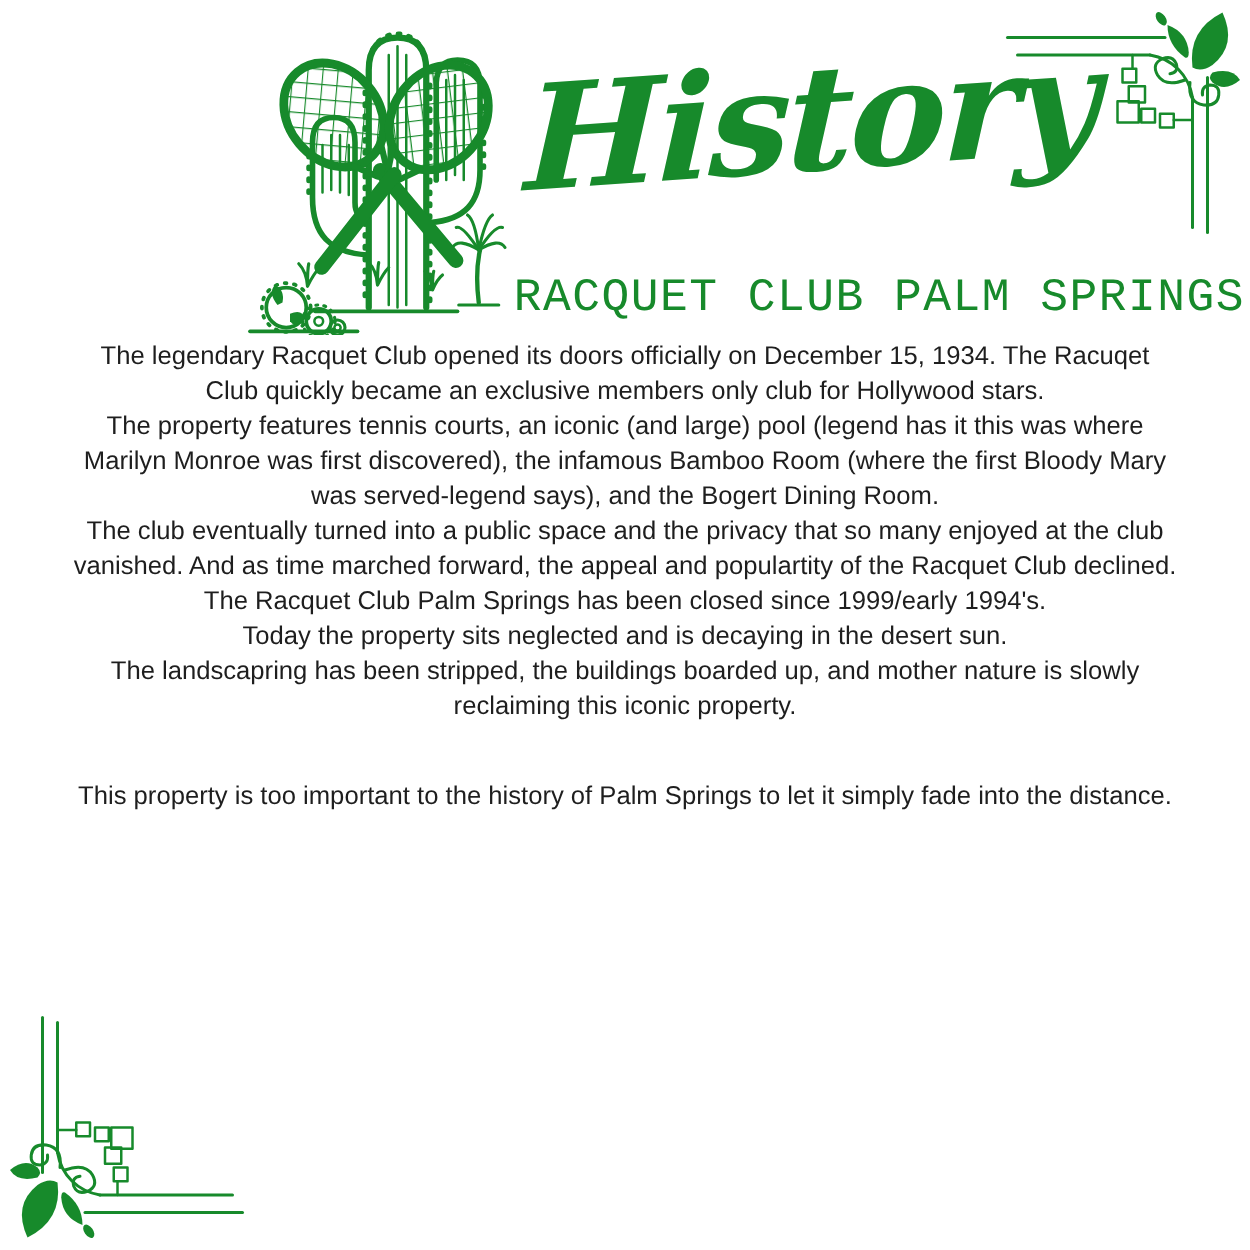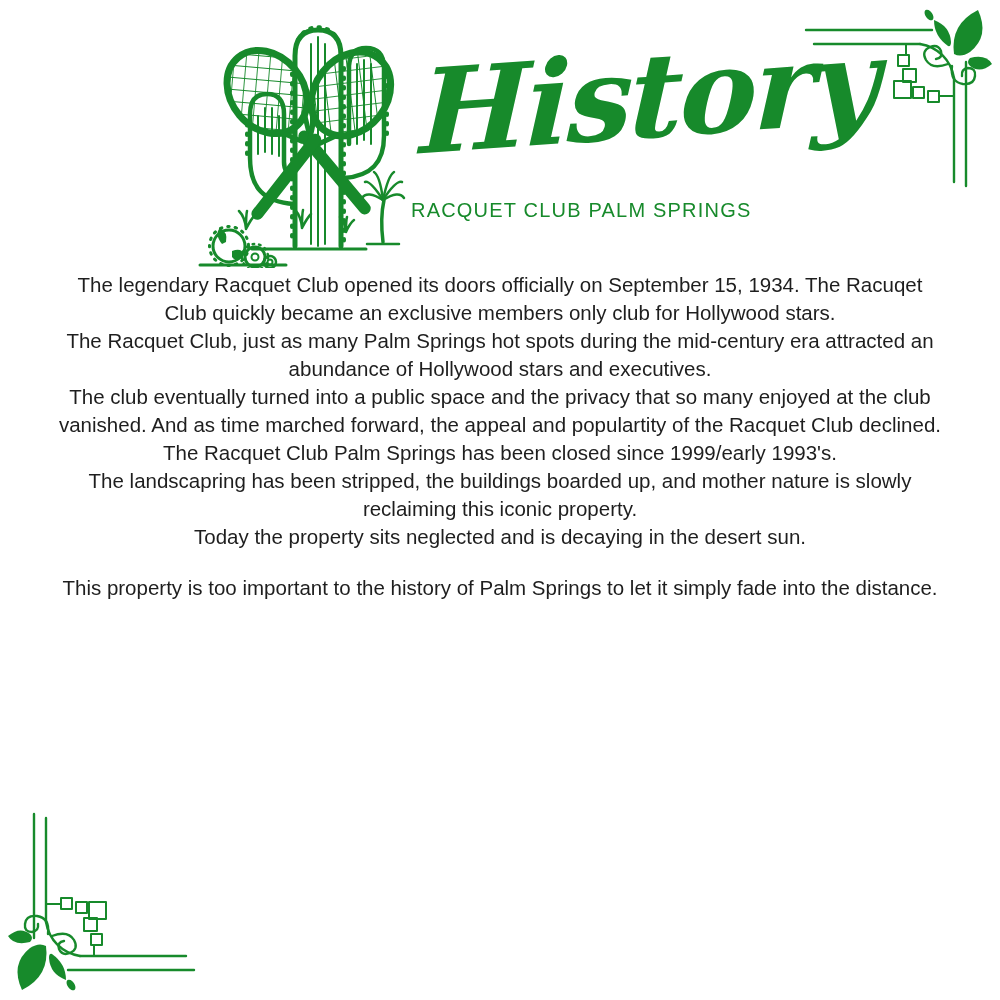--- a/index.html
+++ b/index.html
@@ -3,26 +3,26 @@
 <meta charset="utf-8">
 <style>
   :root{ --green:#178a2b; --ink:#1e1e1e; }
   html,body{margin:0;padding:0;background:#fff;}
   .canvas{position:relative;width:1000px;height:1000px;background:#fff;overflow:hidden;
           font-family:"Liberation Sans", sans-serif;color:var(--ink);}
   .title{position:absolute;left:420px;top:30px;
          font-family:"DejaVu Serif", serif;font-style:italic;font-weight:700;
          font-size:116px;line-height:1.15;color:var(--green);
          transform:rotate(-4deg) skewX(-6deg);letter-spacing:-3px;}
-  .subtitle{position:absolute;left:411px;top:199px;font-size:20px;letter-spacing:1.2px;
-            color:var(--green);white-space:nowrap;}
+  .subtitle{position:absolute;left:411px;top:218px;font-size:37px;letter-spacing:1.2px;
+            color:var(--green);white-space:nowrap;font-family:Liberation Mono, monospace;}
   .body-text{position:absolute;top:271px;left:58px;width:884px;text-align:center;
              font-size:20.5px;line-height:28px;}
   .body-text p{margin:0;}
-  .body-text p.closing{margin-top:23px;}
+  .body-text p.closing{margin-top:44px;}
   .corner{position:absolute;}
   .corner.tr{top:8px;right:8px;}
   .corner.bl{bottom:8px;left:8px;transform:rotate(180deg);}
   .illustration{position:absolute;left:194px;top:4px;}
   
   .s{stroke:var(--green);fill:none;stroke-linecap:round;stroke-linejoin:round;}
   .f{fill:var(--green);stroke:none;}
 </style>
 </head>
 <body>
@@ -141,22 +141,22 @@
     <g>
       <use href="#racket" xlink:href="#racket" transform="translate(73,88) rotate(-40)"></use>
       <use href="#racket" xlink:href="#racket" transform="translate(157,90) rotate(38)"></use>
     </g>
   </svg>
 
   <div class="title">History</div>
   <div class="subtitle">RACQUET CLUB PALM SPRINGS</div>
 
   <main class="body-text">
-    <p>The legendary Racquet Club opened its doors officially on September 15, 1934. The Racuqet Club quickly became an exclusive members only club for Hollywood stars.</p>
-    <p>The Racquet Club, just as many Palm Springs hot spots during the mid-century era attracted an abundance of Hollywood stars and executives.</p>
+    <p>The legendary Racquet Club opened its doors officially on December 15, 1934. The Racuqet Club quickly became an exclusive members only club for Hollywood stars.</p>
+    <p>The property features tennis courts, an iconic (and large) pool (legend has it this was where Marilyn Monroe was first discovered), the infamous Bamboo Room (where the first Bloody Mary was served-legend says), and the Bogert Dining Room.</p>
     <p>The club eventually turned into a public space and the privacy that so many enjoyed at the club vanished. And as time marched forward, the appeal and populartity of the Racquet Club declined.</p>
-    <p>The Racquet Club Palm Springs has been closed since 1999/early 1993's.</p>
+    <p>The Racquet Club Palm Springs has been closed since 1999/early 1994's.</p>
+    <p>Today the property sits neglected and is decaying in the desert sun.</p>
     <p>The landscapring has been stripped, the buildings boarded up, and mother nature is slowly reclaiming this iconic property.</p>
-    <p>Today the property sits neglected and is decaying in the desert sun.</p>
     <p class="closing">This property is too important to the history of Palm Springs to let it simply fade into the distance.</p>
   </main>
 
 </div>
 
 </body></html>

